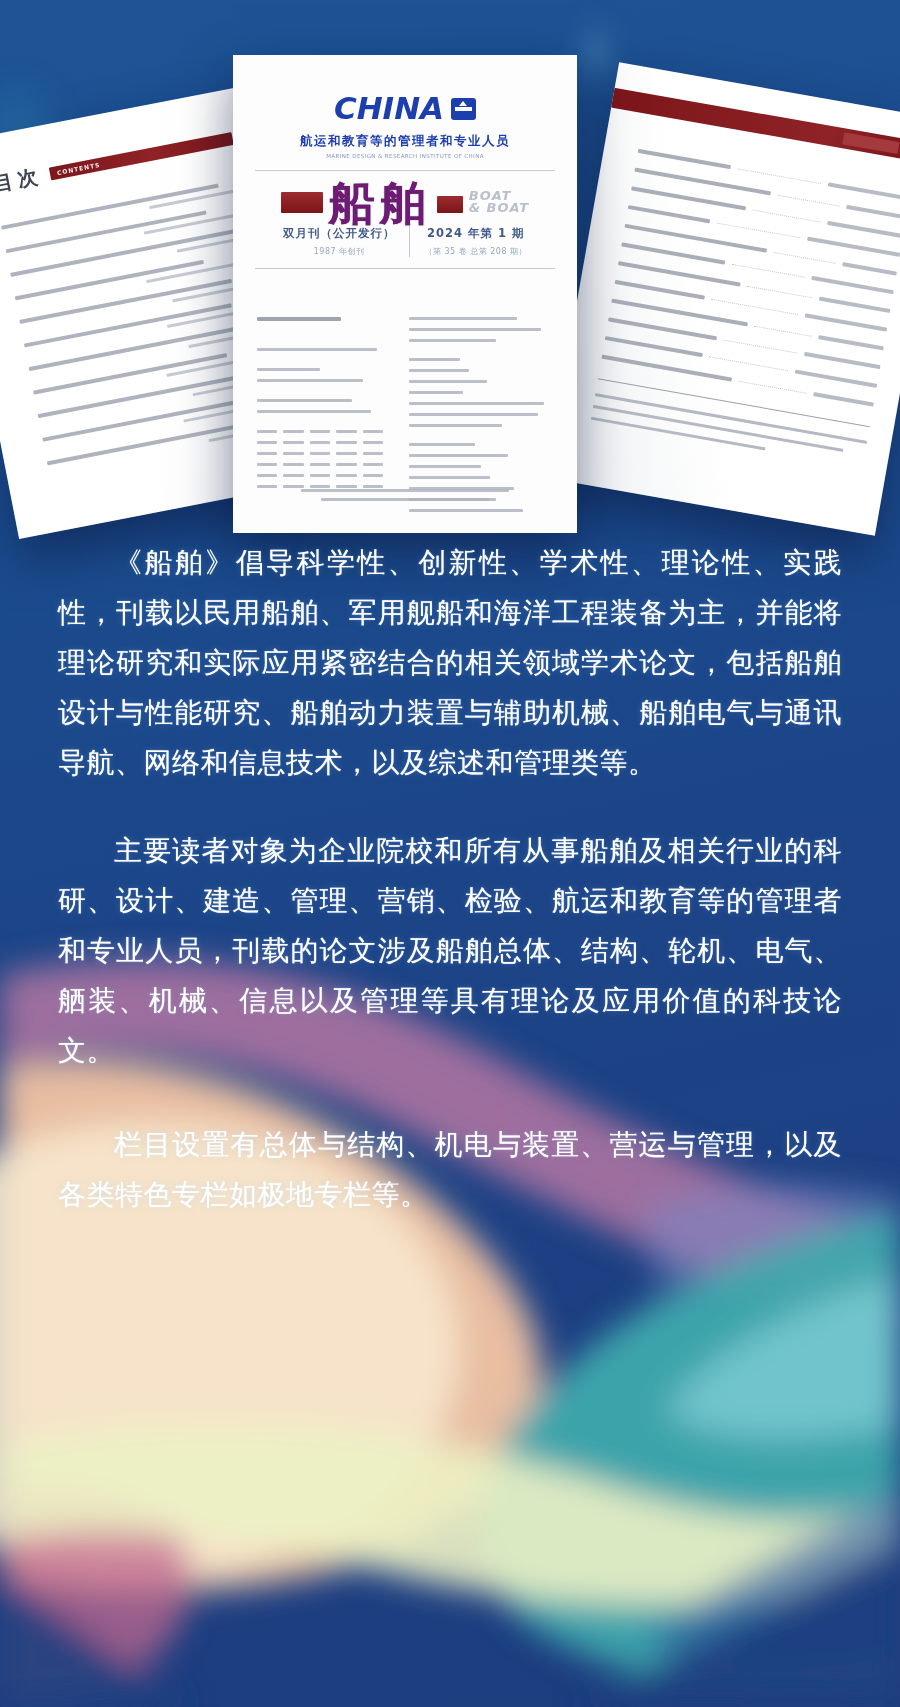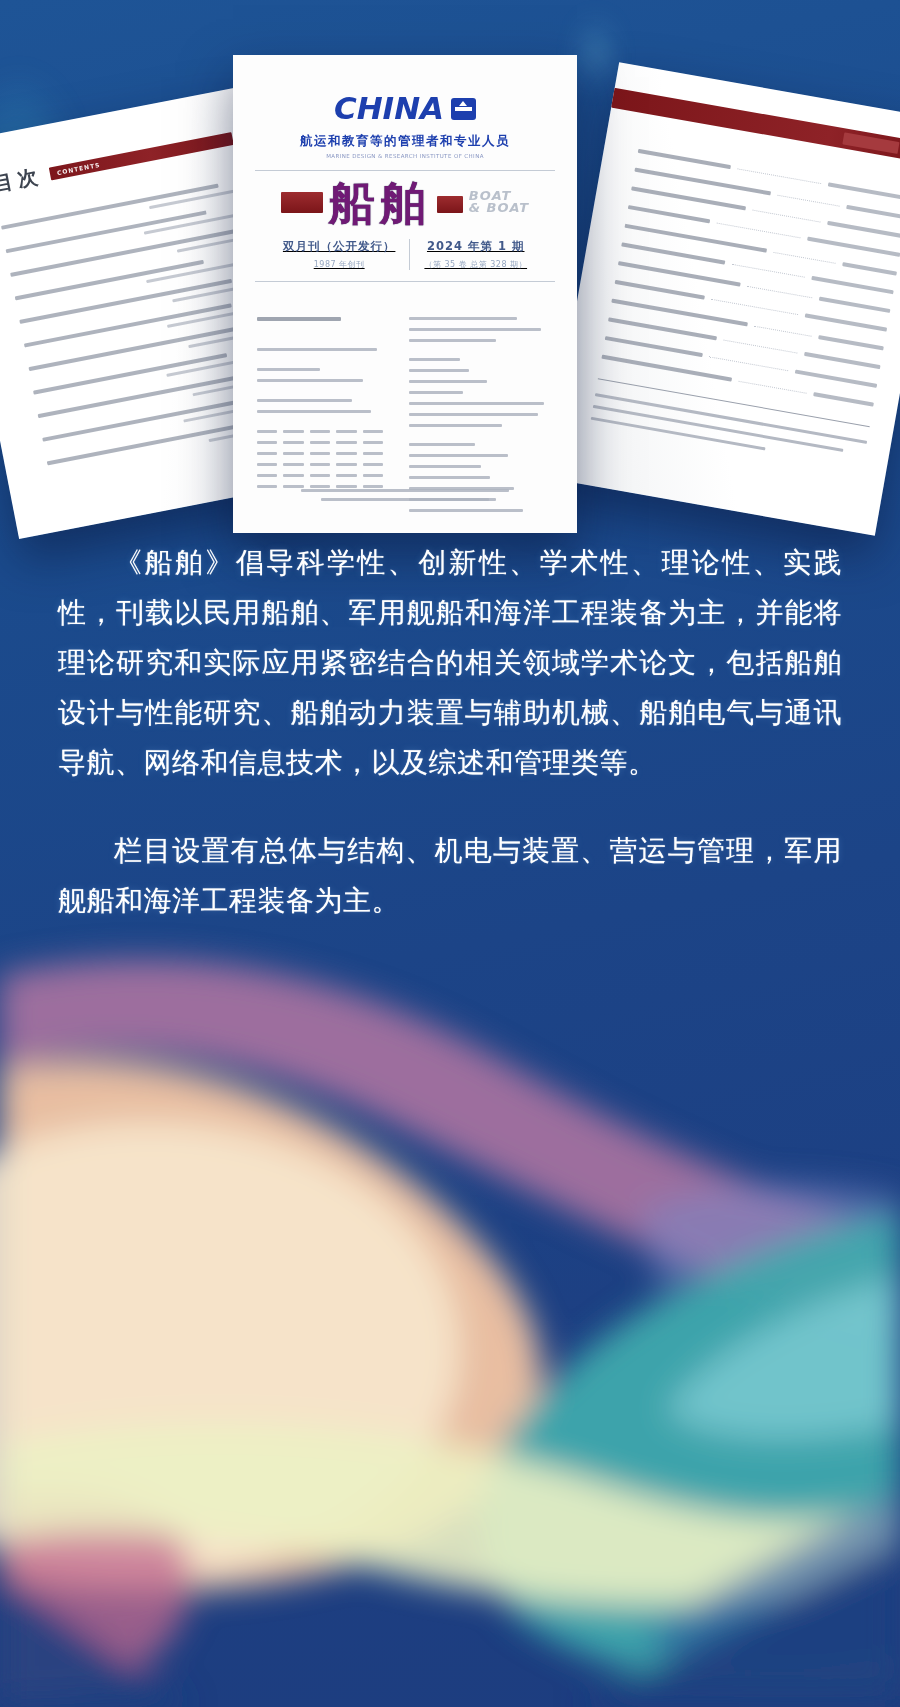--- a/index.html
+++ b/index.html
@@ -58,21 +58,21 @@
   .inst-cn{margin-top:9px;font-size:12.5px;font-weight:bold;color:#1d3fae;letter-spacing:1.5px;}
   .inst-en{margin-top:3px;font-size:5.5px;color:#8896c2;letter-spacing:.4px;}
   .rule{height:1px;background:#c4cbd5;margin:11px 22px 0;}
   .masthead{margin-top:9px;display:flex;justify-content:center;align-items:flex-start;gap:6px;}
   .blk{background:linear-gradient(180deg,#9d2c2f,#7b1519);border-radius:1px;}
   .blk--l{width:42px;height:21px;margin-top:12px;}
   .blk--r{width:26px;height:17px;margin-top:16px;}
   .mast-cn{font-size:46px;font-weight:bold;color:#701a75;letter-spacing:5px;line-height:1;text-shadow:0 0 1px #28324f;text-align:center;}
   .mast-en{text-align:left;color:#b9c0cb;font-style:italic;font-weight:bold;line-height:.9;margin-top:10px;}
   .mast-en div{font-size:13px;letter-spacing:1px;}
-  .issue-row{margin-top:13px;display:flex;justify-content:center;align-items:stretch;text-decoration:underline;}
+  .issue-row{display:flex;justify-content:center;align-items:stretch;}
   .issue-col{padding:0 14px;}
   .issue-col + .issue-col{border-left:1px solid #c4cbd5;}
   .issue-main{font-size:11.5px;color:#41598a;letter-spacing:1px;font-weight:bold;}
   .issue-sub{margin-top:5px;font-size:8px;color:#95a6c0;letter-spacing:.5px;}
   .cp-body{position:absolute;left:24px;right:18px;top:262px;bottom:58px;display:flex;gap:16px;text-align:left;}
   .col-l{width:45%;}
   .col-r{flex:1;}
   .bar{height:3px;background:#aeb4bf;border-radius:1px;opacity:.85;margin-bottom:8px;}
   .bar.dark{background:#8e95a2;height:4px;}
   .cells{display:flex;gap:6px;margin-bottom:8px;}
@@ -267,21 +267,21 @@
           <div>&amp; BOAT</div>
         </span>
       </div>
       <div class="issue-row">
         <div class="issue-col">
           <div class="issue-main">双月刊（公开发行）</div>
           <div class="issue-sub">1987 年创刊</div>
         </div>
         <div class="issue-col">
           <div class="issue-main">2024 年第 1 期</div>
-          <div class="issue-sub">（第 35 卷 总第 328 期）</div>
+          <div class="issue-sub">（第 35 卷 总第 208 期）</div>
         </div>
       </div>
       <div class="rule"></div>
       <div class="cp-body">
         <div class="col-l" id="cp-col-l"><div class="bar dark" style="width: 62%;"></div><br><div class="bar" style="width: 88%;"></div><div style="height: 9px;"></div><div class="bar" style="width: 46%;"></div><div class="bar" style="width: 78%;"></div><div style="height: 9px;"></div><div class="bar" style="width: 70%;"></div><div class="bar" style="width: 84%;"></div><div style="height: 9px;"></div><div class="cells">
               <span></span>
               <span></span>
               <span></span>
               <span></span>
               <span></span>
@@ -340,16 +340,17 @@
       </div>
       <div class="cp-foot" id="cp-foot">
           <div class="bar" style="width: 96%;"></div>
           <div class="bar" style="width: 78%;"></div>
         </div>
     </div>
   </div>
 
   <div class="copy">
     <p class="p1">《船舶》倡导科学性、创新性、学术性、理论性、实践性，刊载以民用船舶、军用舰船和海洋工程装备为主，并能将理论研究和实际应用紧密结合的相关领域学术论文，包括船舶设计与性能研究、船舶动力装置与辅助机械、船舶电气与通讯导航、网络和信息技术，以及综述和管理类等。</p>
-    <p class="p3">栏目设置有总体与结构、机电与装置、营运与管理，军用舰船和海洋工程装备为主。</p>
+    <p class="p2">主要读者对象为企业院校和所有从事船舶及相关行业的科研、设计、建造、管理、营销、检验、航运和教育等的管理者和专业人员，刊载的论文涉及船舶总体、结构、轮机、电气、舾装、机械、信息以及管理等具有理论及应用价值的科技论文。</p>
+    <p class="p3">栏目设置有总体与结构、机电与装置、营运与管理，以及各类特色专栏如极地专栏等。</p>
   </div>
 
 </div>
 
 </body></html>

